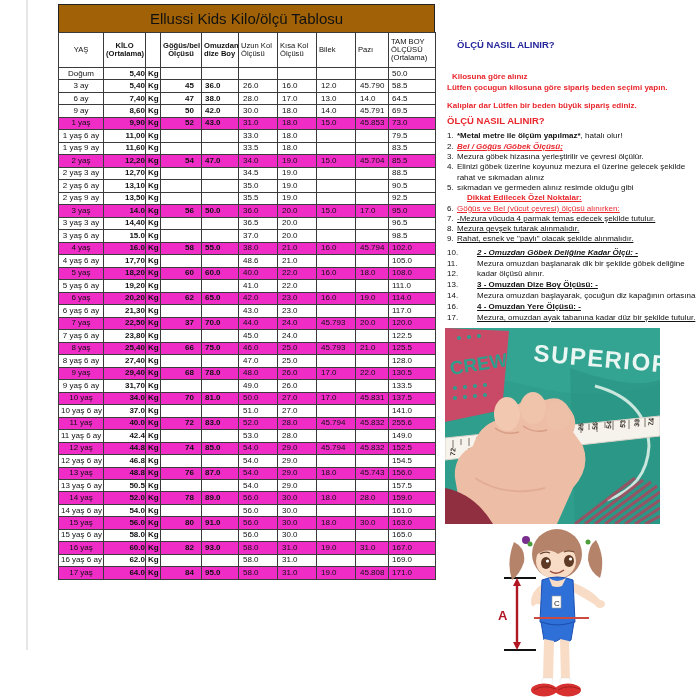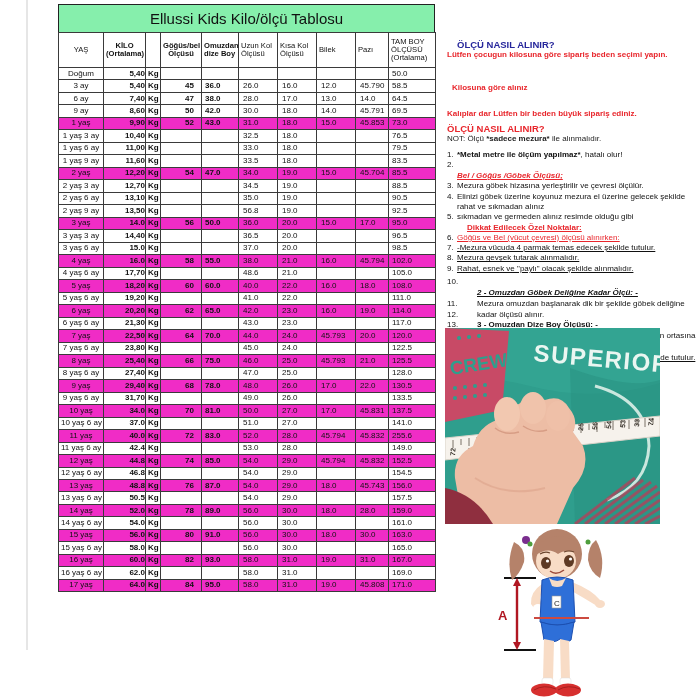--- a/index.html
+++ b/index.html
@@ -1,52 +1,52 @@
 <!DOCTYPE html>
 <html><head>
 <meta charset="utf-8">
 <style>
   html,body{margin:0;padding:0;}
   body{width:700px;height:700px;position:relative;background:#fff;font-family:"Liberation Sans",sans-serif;color:#111;overflow:hidden;}
   .page-edge{position:absolute;left:26px;top:0;width:2px;height:650px;background:#e6e6e6;}
   
   .tbl-wrap{position:absolute;left:58px;top:4px;width:377px;}
   .tbl-title{border:1.5px solid #222;height:27px;display:flex;align-items:center;justify-content:center;
-    font-size:15px;color:#111;background:#86efac;}
+    font-size:15px;color:#111;background:#a16207;}
   table{border-collapse:collapse;table-layout:fixed;width:377px;margin-top:-1px;}
   th,td{border:1px solid #3a3a3a;padding:0 2px;font-size:8px;line-height:1.05;overflow:hidden;white-space:nowrap;}
   thead th{height:34px;font-weight:normal;font-size:7.6px;white-space:normal;text-align:center;vertical-align:middle;background:#fff;}
   thead th.b{font-weight:bold;}
   thead th.l{text-align:left;}
   tbody tr{height:12.49px;}
   tbody tr.hl td{background:#F02CC6;}
   td.c-age{text-align:center;}
   td.c-kilo{text-align:right;font-weight:bold;padding-right:0;}
   td.c-unit{text-align:right;font-weight:bold;}
   td.c-gogus{text-align:right;font-weight:bold;padding-right:7px;}
   td.c-omuzdan{text-align:left;font-weight:bold;padding-left:3px;}
   td.c-uzun,td.c-kisa,td.c-bilek,td.c-pazi{text-align:left;padding-left:4px;}
   td.c-tamboy{text-align:left;padding-left:3px;}
   
   .panel{position:absolute;left:447px;top:40px;width:252px;font-size:8px;line-height:10.3px;}
   .h-blue{color:#26269B;font-weight:bold;font-size:9.5px;margin:0 0 0 10px;}
   .red{color:#E8262C;}
   .rl{font-weight:bold;color:#E8262C;}
   .rl1{margin-top:22px;margin-left:5px;}
-  .rl3{margin-top:16px;}
+  .rl3{margin-top:8px;}
   .h-red{color:#E8262C;font-weight:bold;font-size:9.5px;margin-top:5px;}
   .note{color:#222;}
   .lists{margin-top:5px;}
   .li{display:flex;align-items:flex-start;}
   .li .num{flex:0 0 10px;}
   .l2 .li .num{flex:0 0 14px;margin-right:16px;}
   .li .txt{flex:1;}
   .u{text-decoration:underline;}
   .b{font-weight:bold;}
-  .i{font-style:italic;margin-top:11px;}
+  .i{font-style:italic;}
   .txt2{margin-left:10px;}
   .l2{margin-top:3px;}
   .l2 .li{margin-bottom:0.5px;justify-content:center;}
   
   .photo{position:absolute;left:445px;top:328px;width:215px;height:196px;}
   .figure{position:absolute;left:496px;top:528px;width:115px;height:170px;}
 </style>
 </head>
 <body>
 
@@ -136,32 +136,20 @@
           <td class="c-unit">Kg</td>
           <td class="c-gogus">52</td>
           <td class="c-omuzdan">43.0</td>
           <td class="c-uzun">31.0</td>
           <td class="c-kisa">18.0</td>
           <td class="c-bilek">15.0</td>
           <td class="c-pazi">45.853</td>
           <td class="c-tamboy">73.0</td>
         </tr>
         <tr>
-          <td class="c-age">1 yaş 3 ay</td>
-          <td class="c-kilo">10,40</td>
-          <td class="c-unit">Kg</td>
-          <td class="c-gogus"></td>
-          <td class="c-omuzdan"></td>
-          <td class="c-uzun">32.5</td>
-          <td class="c-kisa">18.0</td>
-          <td class="c-bilek"></td>
-          <td class="c-pazi"></td>
-          <td class="c-tamboy">76.5</td>
-        </tr>
-        <tr>
           <td class="c-age">1 yaş 6 ay</td>
           <td class="c-kilo">11,00</td>
           <td class="c-unit">Kg</td>
           <td class="c-gogus"></td>
           <td class="c-omuzdan"></td>
           <td class="c-uzun">33.0</td>
           <td class="c-kisa">18.0</td>
           <td class="c-bilek"></td>
           <td class="c-pazi"></td>
           <td class="c-tamboy">79.5</td>
@@ -213,21 +201,21 @@
           <td class="c-bilek"></td>
           <td class="c-pazi"></td>
           <td class="c-tamboy">90.5</td>
         </tr>
         <tr>
           <td class="c-age">2 yaş 9 ay</td>
           <td class="c-kilo">13,50</td>
           <td class="c-unit">Kg</td>
           <td class="c-gogus"></td>
           <td class="c-omuzdan"></td>
-          <td class="c-uzun">56.8</td>
+          <td class="c-uzun">35.5</td>
           <td class="c-kisa">19.0</td>
           <td class="c-bilek"></td>
           <td class="c-pazi"></td>
           <td class="c-tamboy">92.5</td>
         </tr>
         <tr class="hl">
           <td class="c-age">3 yaş</td>
           <td class="c-kilo">14.0</td>
           <td class="c-unit">Kg</td>
           <td class="c-gogus">56</td>
@@ -331,21 +319,21 @@
           <td class="c-uzun">43.0</td>
           <td class="c-kisa">23.0</td>
           <td class="c-bilek"></td>
           <td class="c-pazi"></td>
           <td class="c-tamboy">117.0</td>
         </tr>
         <tr class="hl">
           <td class="c-age">7 yaş</td>
           <td class="c-kilo">22,50</td>
           <td class="c-unit">Kg</td>
-          <td class="c-gogus">64</td>
+          <td class="c-gogus">37</td>
           <td class="c-omuzdan">70.0</td>
           <td class="c-uzun">44.0</td>
           <td class="c-kisa">24.0</td>
           <td class="c-bilek">45.793</td>
           <td class="c-pazi">20.0</td>
           <td class="c-tamboy">120.0</td>
         </tr>
         <tr>
           <td class="c-age">7 yaş 6 ay</td>
           <td class="c-kilo">23,80</td>
@@ -585,25 +573,24 @@
           <td class="c-bilek">19.0</td>
           <td class="c-pazi">45.808</td>
           <td class="c-tamboy">171.0</td>
         </tr>
       </tbody>
   </table>
 </div>
 
 <div class="panel">
   <div class="h-blue">ÖLÇÜ NASIL ALINIR?</div>
+  <div class="rl rl1">Kilosuna göre alınız</div>
   <div class="rl">Lütfen çocugun kilosuna göre sipariş beden seçimi yapın.</div>
-  <div class="rl rl1">Kilosuna göre alınız</div>
   <div class="rl rl3">Kalıplar dar Lütfen bir beden büyük sipariş ediniz.</div>
   <div class="h-red">ÖLÇÜ NASIL ALINIR?</div>
-  <div class="note"><span>NOT: Ölçü </span><b>*sadece mezura*</b><span> ile alınmalıdır.</span></div>
   <div class="lists l1">
       <div class="li">
         <span class="num">1.</span>
         <span class="txt "><b>*Metal metre ile ölçüm yapılmaz*</b>, hatalı olur!</span>
       </div>
       <div class="li">
         <span class="num">2.</span>
         <span class="txt red b i u">Bel / Göğüs /Göbek Ölçüsü;</span>
       </div>
       <div class="li">

